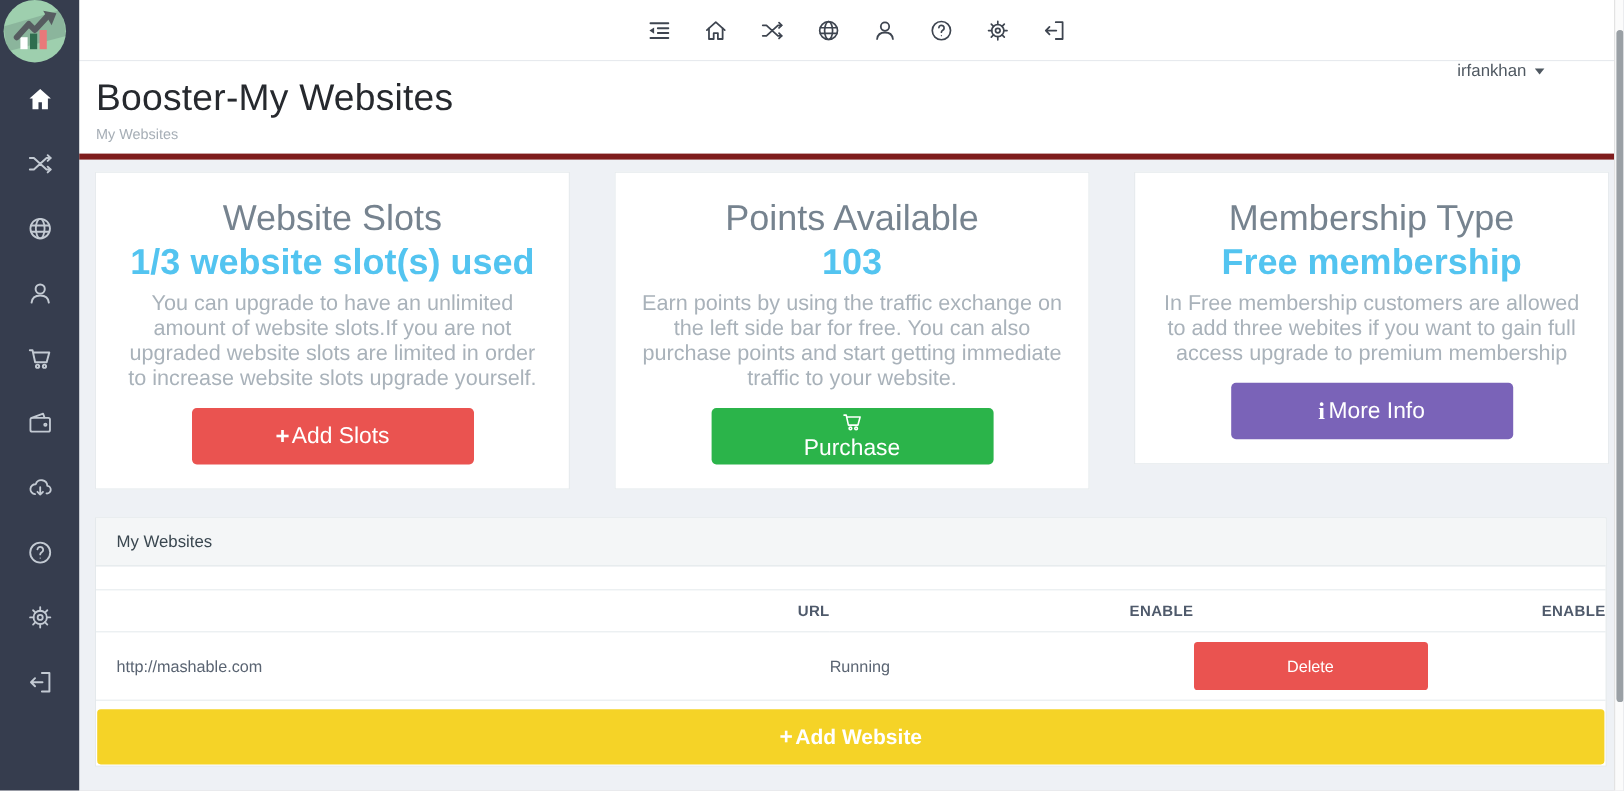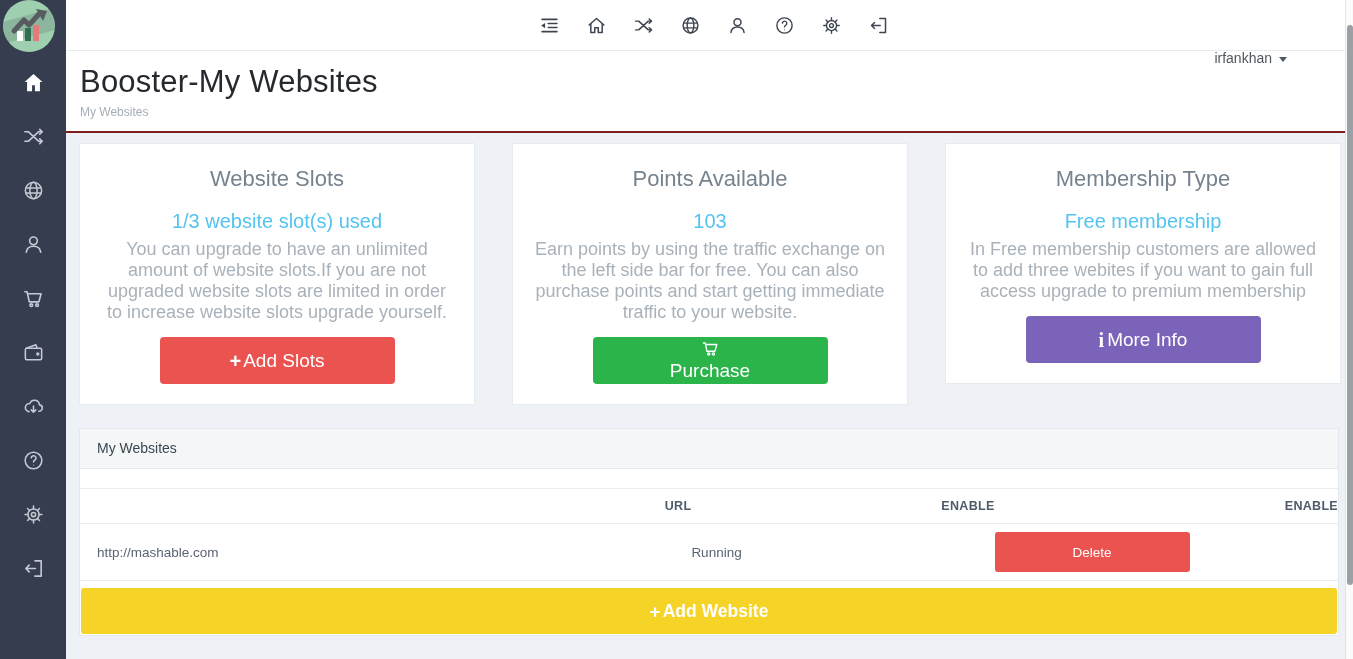--- a/index.html
+++ b/index.html
@@ -18,31 +18,31 @@
 
   
   .main { position:absolute; left:66px; top:0; right:8px; bottom:0; }
   .topbar { height:51px; background:#ffffff; border-bottom:1px solid #e7eaee; display:flex; align-items:center;flex-direction:column; }
   .topbar-icons { display:flex; margin-left:16px; }
   .tb-btn { width:47px; height:50px; display:flex; align-items:center; justify-content:center; color:#3e4550; cursor:pointer; }
   .tb-btn svg { width:21px; height:21px; }
   .user-menu { margin-left:auto; margin-right:58px; font-size:14px; color:#4f5861; display:flex; align-items:center; gap:7px; cursor:pointer; }
   .caret { width:0; height:0; border-left:4px solid transparent; border-right:4px solid transparent; border-top:5px solid #4f5861; margin-top:2px; }
 
-  .page-head { height:82px; background:#ffffff; border-bottom:2px solid #7f1d1d; padding:13px 0 0 14px; }
+  .page-head { height:82px; background:#ffffff; border-bottom:5px solid #7f1d1d; padding:13px 0 0 14px; }
   .page-title { margin:0; font-size:31px; font-weight:300; color:#26292e; letter-spacing:.2px; }
   .page-subtitle { margin-top:5px; font-size:12px; color:#a6aeb6; }
 
   .content { padding:10px 0 0 13px; }
 
   
   .cards { display:flex; gap:37px; margin-bottom:23px; align-items:flex-start; }
   .card { width:396px; background:#ffffff; border:1px solid #e7ebee; text-align:center; padding:14px 20px 20px; }
-  .card-title { font-size:22px; font-weight:300; color:#76838f; margin-top:8px; }
-  .card-value { font-size:20px; font-weight:400; color:#53c4f0; margin-top:18px; }
+  .card-title { font-size:30px; font-weight:300; color:#76838f; margin-top:8px; }
+  .card-value { font-size:30px; font-weight:700; color:#53c4f0; margin-top:2px; }
   .card-desc { font-size:18px; color:#a9b2ba; line-height:21px; margin-top:6px; }
   .card-btn { margin:14px auto 0; width:235px; height:47px; border:none; border-radius:4px; color:#fff;
               font-size:19px; display:flex; align-items:center; justify-content:center; gap:2px;
               cursor:pointer; font-family:inherit; }
   .btn-red    { background:#ea5350; }
   .btn-green  { background:#2bb44a;flex-direction:column; }
   .btn-purple { background:#7a63b8; }
   .btn-ic { font-weight:700; font-size:20px; line-height:1; }
   .btn-ic-info { font-family:"Liberation Serif", serif; font-weight:700; font-size:20px; line-height:1; margin-right:1px; }
   .card-btn svg { width:19px; height:19px; }

